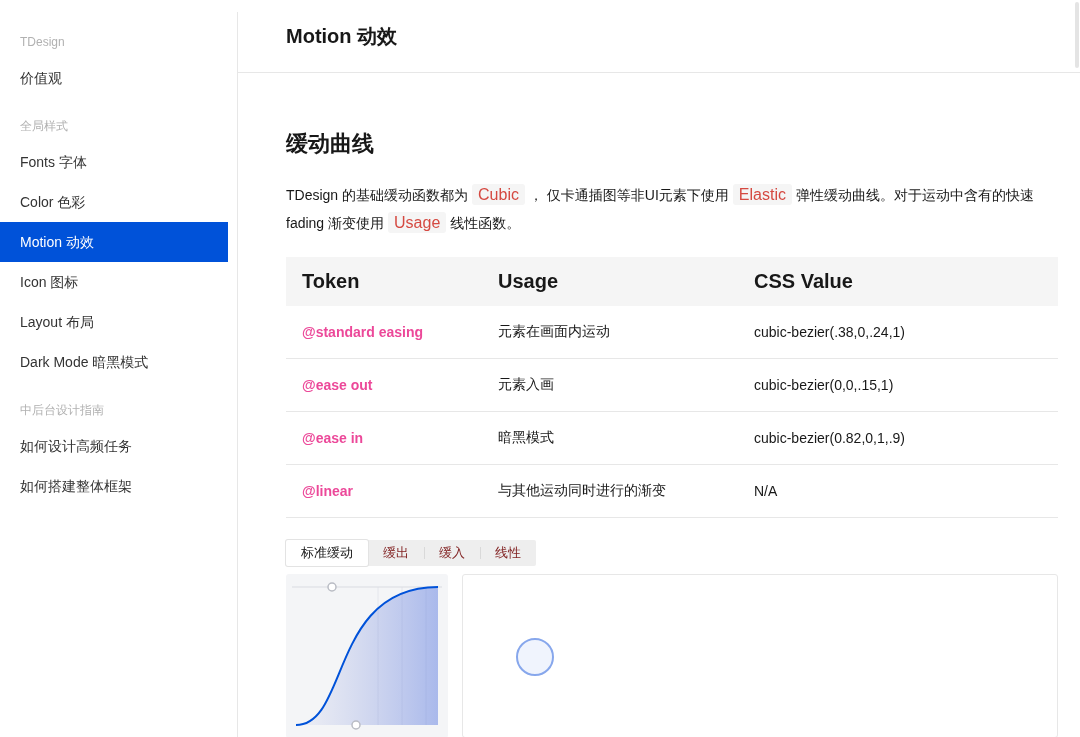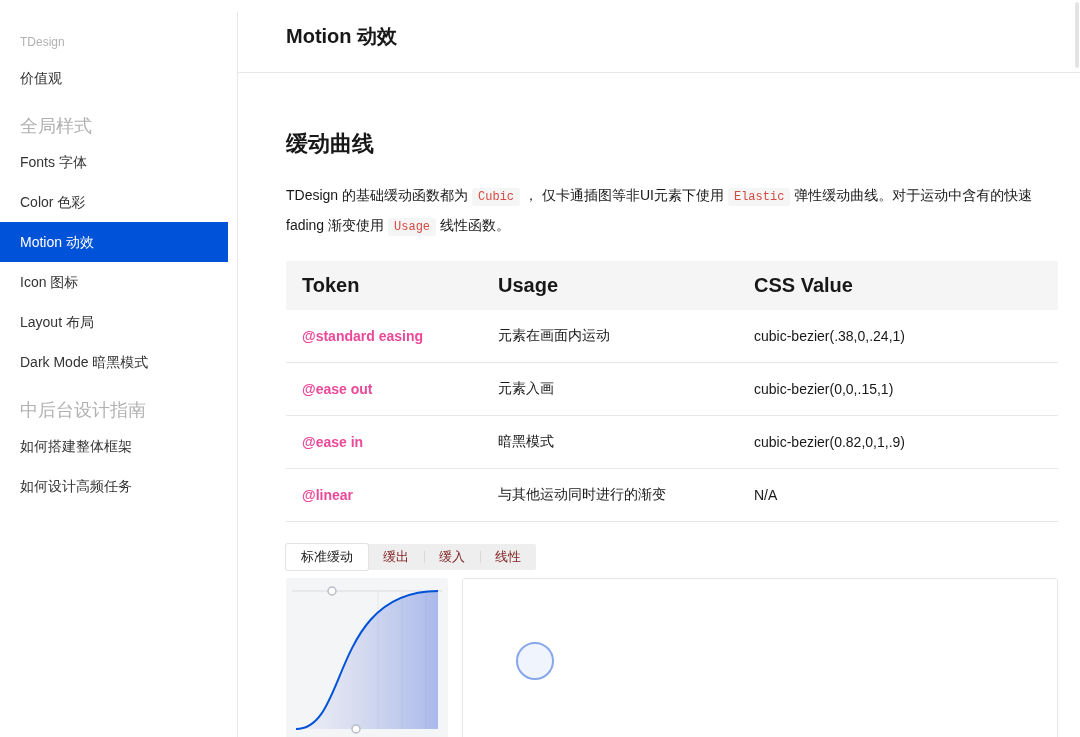--- a/index.html
+++ b/index.html
@@ -9,39 +9,39 @@
     background:#fff; color:#181818;
     font-family:"Liberation Sans","DejaVu Sans",sans-serif;
   }
 
   
   .sidebar {
     position:fixed; left:0; top:12px; bottom:0; width:238px;
     border-right:1px solid #e7e7e7; padding-top:14px; background:#fff;
   }
   .side-brand   { height:32px; line-height:32px; padding:0 20px; font-size:12px; color:#b1b1b1; }
-  .side-group   { height:32px; line-height:32px; padding:0 20px; margin-top:12px; font-size:18px; color:#b1b1b1; }
+  .side-group   { height:32px; line-height:32px; padding:0 20px; margin-top:12px; font-size:12px; color:#b1b1b1; }
   .side-item    { height:40px; line-height:40px; padding:0 20px; font-size:14px; color:#333; cursor:pointer; }
   .side-item.active { background:#0052d9; color:#fff; width:228px; }
 
   
   .main { margin-left:238px; }
   .page-header {
     height:73px; display:flex; align-items:center; padding-left:48px;
     border-bottom:1px solid #e7e7e7;
   }
   .page-title { font-size:20px; font-weight:700; }
 
   .content { padding:0 22px 30px 48px; }
   .section-title { font-size:22px; font-weight:700; margin:56px 0 22px; }
 
   .intro { font-size:14px; line-height:28px; }
   .code {
-    font-family:Liberation Mono, monospace;
-    font-size:12px; color:#d54941; background:#f5f5f5;
+    font-family:Liberation Sans, sans-serif;
+    font-size:16px; color:#d54941; background:#f5f5f5;
     padding:2px 6px; border-radius:3px; margin:0 4px; white-space:nowrap;
   }
 
   
   table { width:100%; border-collapse:collapse; margin-top:20px; }
   th {
     background:#f5f5f5; text-align:left; font-size:20px; font-weight:700;
     padding:13px 16px; color:#181818;
   }
   th:nth-child(1) { width:196px; }
@@ -89,22 +89,22 @@
 
   <div class="side-item">价值观</div>
   <div class="side-group">全局样式</div>
   <div class="side-item">Fonts 字体</div>
   <div class="side-item">Color 色彩</div>
   <div class="side-item active">Motion 动效</div>
   <div class="side-item">Icon 图标</div>
   <div class="side-item">Layout 布局</div>
   <div class="side-item">Dark Mode 暗黑模式</div>
   <div class="side-group">中后台设计指南</div>
+  <div class="side-item">如何设计高频任务</div>
   <div class="side-item">如何搭建整体框架</div>
-  <div class="side-item">如何设计高频任务</div>
 </nav>
 
 <main class="main">
 
   <header class="page-header">
     <h1 class="page-title">Motion 动效</h1>
   </header>
 
   <div class="content">
 

